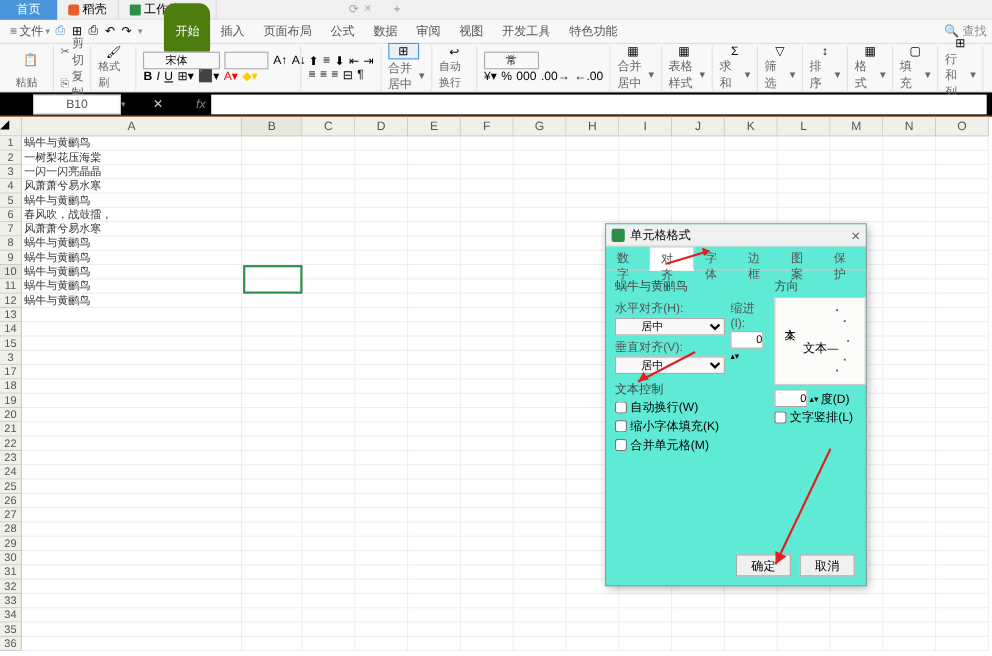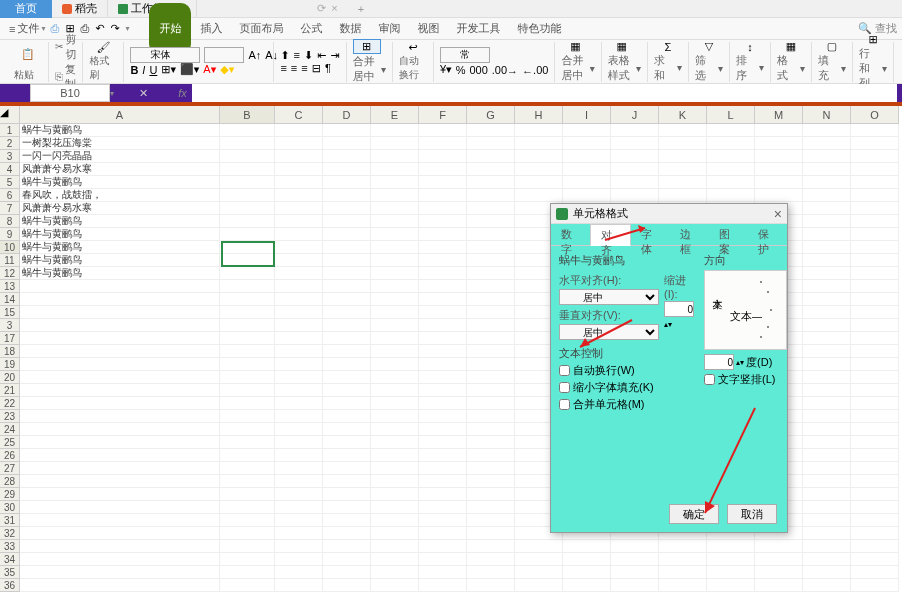--- a/index.html
+++ b/index.html
@@ -20,21 +20,21 @@
     .menu-start { background: #4d7c0f; color: #fff; border-radius: 10px; padding: 18px 10px; margin-left: 19px; }
     .search-box { margin-left: auto; display: flex; align-items: center; gap: 3px; color: #888; }
     
     .ribbon { height: 44px; background: #f8f8f8; display: flex; align-items: center; padding: 2px 8px; border-bottom: 1px solid #ddd; }
     .ribbon-group { display: flex; flex-direction: column; padding: 0 6px; border-right: 1px solid #e0e0e0; height: 40px; justify-content: center; }
     .ribbon-btn-row { display: flex; gap: 4px; align-items: center; }
     .ribbon-label { font-size: 10px; color: #666; display: flex; align-items: center; gap: 2px; }
     .ribbon-icon-lg { width: 28px; height: 28px; display: inline-flex; align-items: center; justify-content: center; }
     .dropdown-arrow { font-size: 8px; color: #888; }
     
-    .formula-row { height: 22px; background: #4c1d95; border-bottom: 4px solid #c2410c; display: flex; align-items: center; padding: 0 5px; }
+    .formula-row { height: 22px; background: #000000; border-bottom: 1px solid #c2410c; display: flex; align-items: center; padding: 0 5px; }
     .name-box { width: 80px; height: 18px; border: 1px solid #ccc; text-align: center; margin-left: 25px; color: #555; }
     .fx-label { margin-left: 30px; color: #888; font-style: italic; }
     .formula-input { flex: 1; height: 18px; border: none; margin-left: 5px; }
     
     .sheet-area { display: flex; overflow: hidden; }
     .corner { width: 20px; height: 18px; background: #f0f0e8; border-right: 1px solid #ccc; border-bottom: 1px solid #ccc; }
     .col-headers { display: flex; height: 18px; }
     .col-header { background: #f0f0e8; border-right: 1px solid #ccc; border-bottom: 1px solid #ccc; text-align: center; color: #555; display: flex; align-items: center; justify-content: center; }
     .col-A { width: 200px; }
     .col-std { width: 48px; }

